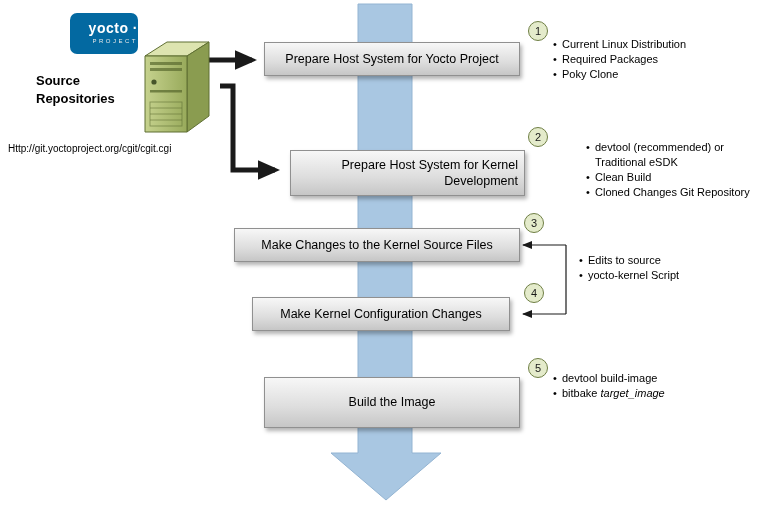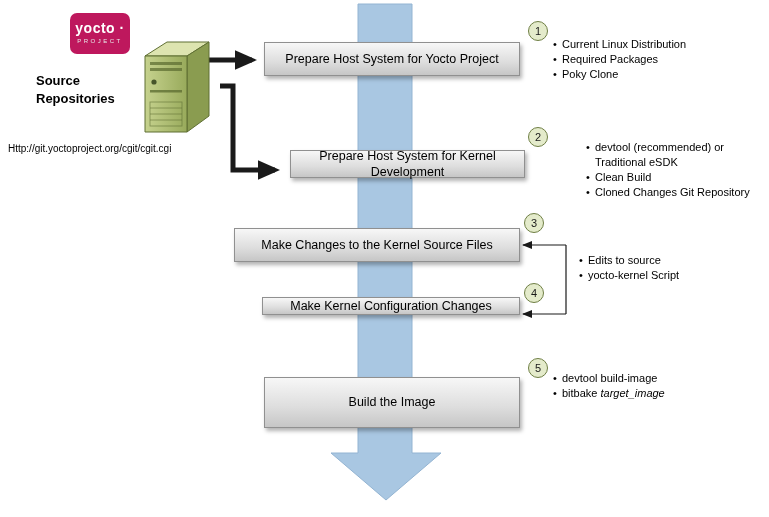--- a/index.html
+++ b/index.html
@@ -4,43 +4,43 @@
   <style>
     * { margin: 0; padding: 0; box-sizing: border-box; }
     html, body { width: 769px; height: 517px; background: #ffffff; }
     #canvas {
       position: relative; width: 769px; height: 517px; background: #ffffff;
       font-family: "Liberation Sans", "DejaVu Sans", sans-serif; overflow: hidden;
     }
     #flow-svg { position: absolute; left: 0; top: 0; width: 769px; height: 517px; }
 
     .logo {
-      position: absolute; left: 70px; top: 13px; width: 60px; height: 41px;
-      background: #be185d; border-radius: 7px; color: #fff; text-align: center; padding-top: 7px;
+      position: absolute; left: 70px; top: 13px; width: 68px; height: 41px;
+      background: #0369a1; border-radius: 7px; color: #fff; text-align: right; padding-top: 7px;
     }
     .logo-brand { font-size: 14px; font-weight: bold; letter-spacing: 0.5px; }
     .logo-project { font-size: 6px; letter-spacing: 2.5px; color: #e8e8e8; margin-top: 2px; }
 
     .src-label {
       position: absolute; left: 36px; top: 72px; font-size: 13px; font-weight: bold;
       line-height: 1.35; white-space: pre-line; color: #000;
     }
     .server-svg { position: absolute; left: 137px; top: 36px; }
     .url { position: absolute; left: 8px; top: 143px; font-size: 10px; color: #000; }
 
     .box {
       position: absolute; display: flex; align-items: center; justify-content: center;
       text-align: center; font-size: 12.5px; line-height: 1.3; color: #000; padding: 0 6px;
       background: linear-gradient(180deg, #f7f7f7, #dddddd 60%, #c6c6c6);
       border: 1px solid #909090; box-shadow: 2px 3px 4px rgba(0,0,0,0.3);
     }
     #box-1 { left: 264px; top: 42px;  width: 256px; height: 34px; }
-    #box-2 { left: 290px; top: 150px; width: 235px; height: 28px; }
+    #box-2 { left: 290px; top: 150px; width: 235px; height: 46px; text-align: right; }
     #box-3 { left: 234px; top: 228px; width: 286px; height: 34px; }
-    #box-4 { left: 262px; top: 297px; width: 258px; height: 18px; }
+    #box-4 { left: 252px; top: 297px; width: 258px; height: 34px; }
     #box-5 { left: 264px; top: 377px; width: 256px; height: 51px; }
 
     .badge {
       position: absolute; width: 20px; height: 20px; border-radius: 50%;
       background: #e4ebcb; border: 1px solid #6f7f45; font-size: 11px;
       display: flex; align-items: center; justify-content: center; color: #1a1a1a;
     }
     #badge-1 { left: 528px; top: 21px; }
     #badge-2 { left: 528px; top: 127px; }
     #badge-3 { left: 524px; top: 213px; }

